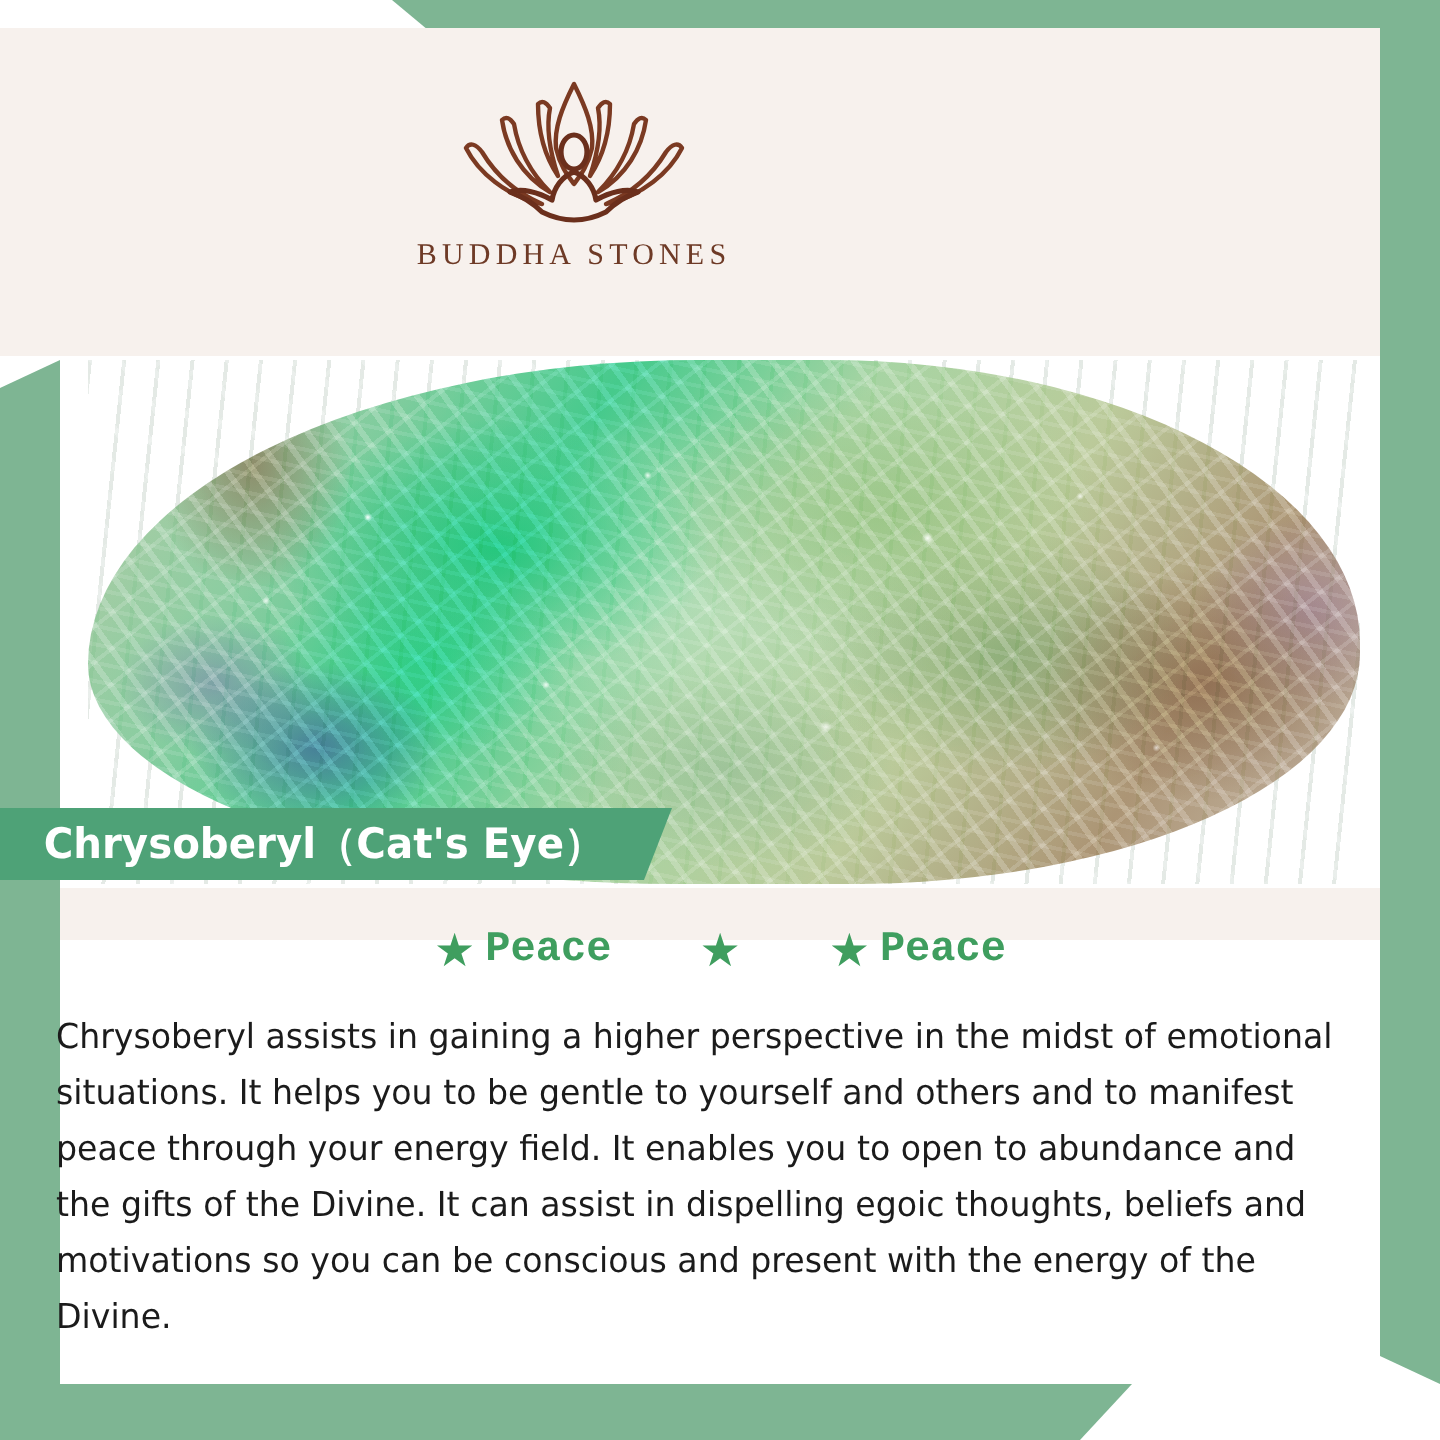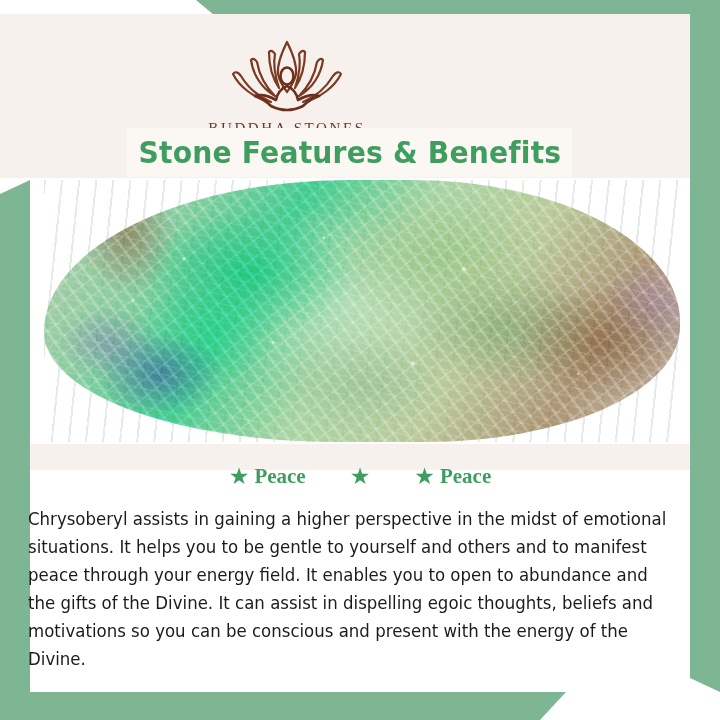--- a/index.html
+++ b/index.html
@@ -213,21 +213,21 @@
     display: flex;
     align-items: center;
     gap: 5px;
   }
   .benefit .star {
     color: #3f9e5f;
     font-size: 23px;
     line-height: 1;
   }
   .benefit .blabel {
-    font-family: Liberation Serif, serif;
+    font-family: Liberation Mono, monospace;
     font-size: 21px;
     font-weight: bold;
     color: #3f9e5f;
     white-space: nowrap;
   }
 
   
   #description {
     position: absolute;
     top: 505px;
@@ -266,31 +266,31 @@
         <path d="M130 38 C124 50 110 62 92 66 C106 60 116 50 122 40 C125 36 128 35 130 38 Z"></path>
       </g>
       <g fill="none" stroke="#6b2f1c" stroke-width="2.6" stroke-linecap="round" stroke-linejoin="round">
         <ellipse cx="76" cy="40" rx="6.5" ry="8.5"></ellipse>
         <path d="M76 50 C70 52 66 58 65 64 C58 60 50 58 44 60 C50 62 56 66 60 70 C66 73 72 74 76 74 C80 74 86 73 92 70 C96 66 102 62 108 60 C102 58 94 60 87 64 C86 58 82 52 76 50 Z"></path>
       </g>
     </svg>
     <div id="brand-name">BUDDHA STONES</div>
   </div>
 
-  <div id="title-banner">
-    <div id="page-title">Stone Features &amp; Benefits</div>
-  </div>
 
   <div id="stone-photo">
     <div class="rock">
       <div class="facets"></div>
       <div class="speckle"></div>
     </div>
   </div>
 
+  <div id="stone-label">
+    <span id="stone-label-text">Chrysoberyl（Cat's Eye）</span>
+  </div>
 
   <div id="content-panel"></div>
 
   <div id="benefits">
     <div class="benefit">
       <span class="star">★</span>
       <span class="blabel">Peace</span>
     </div>
     <div class="benefit">
       <span class="star">★</span>

